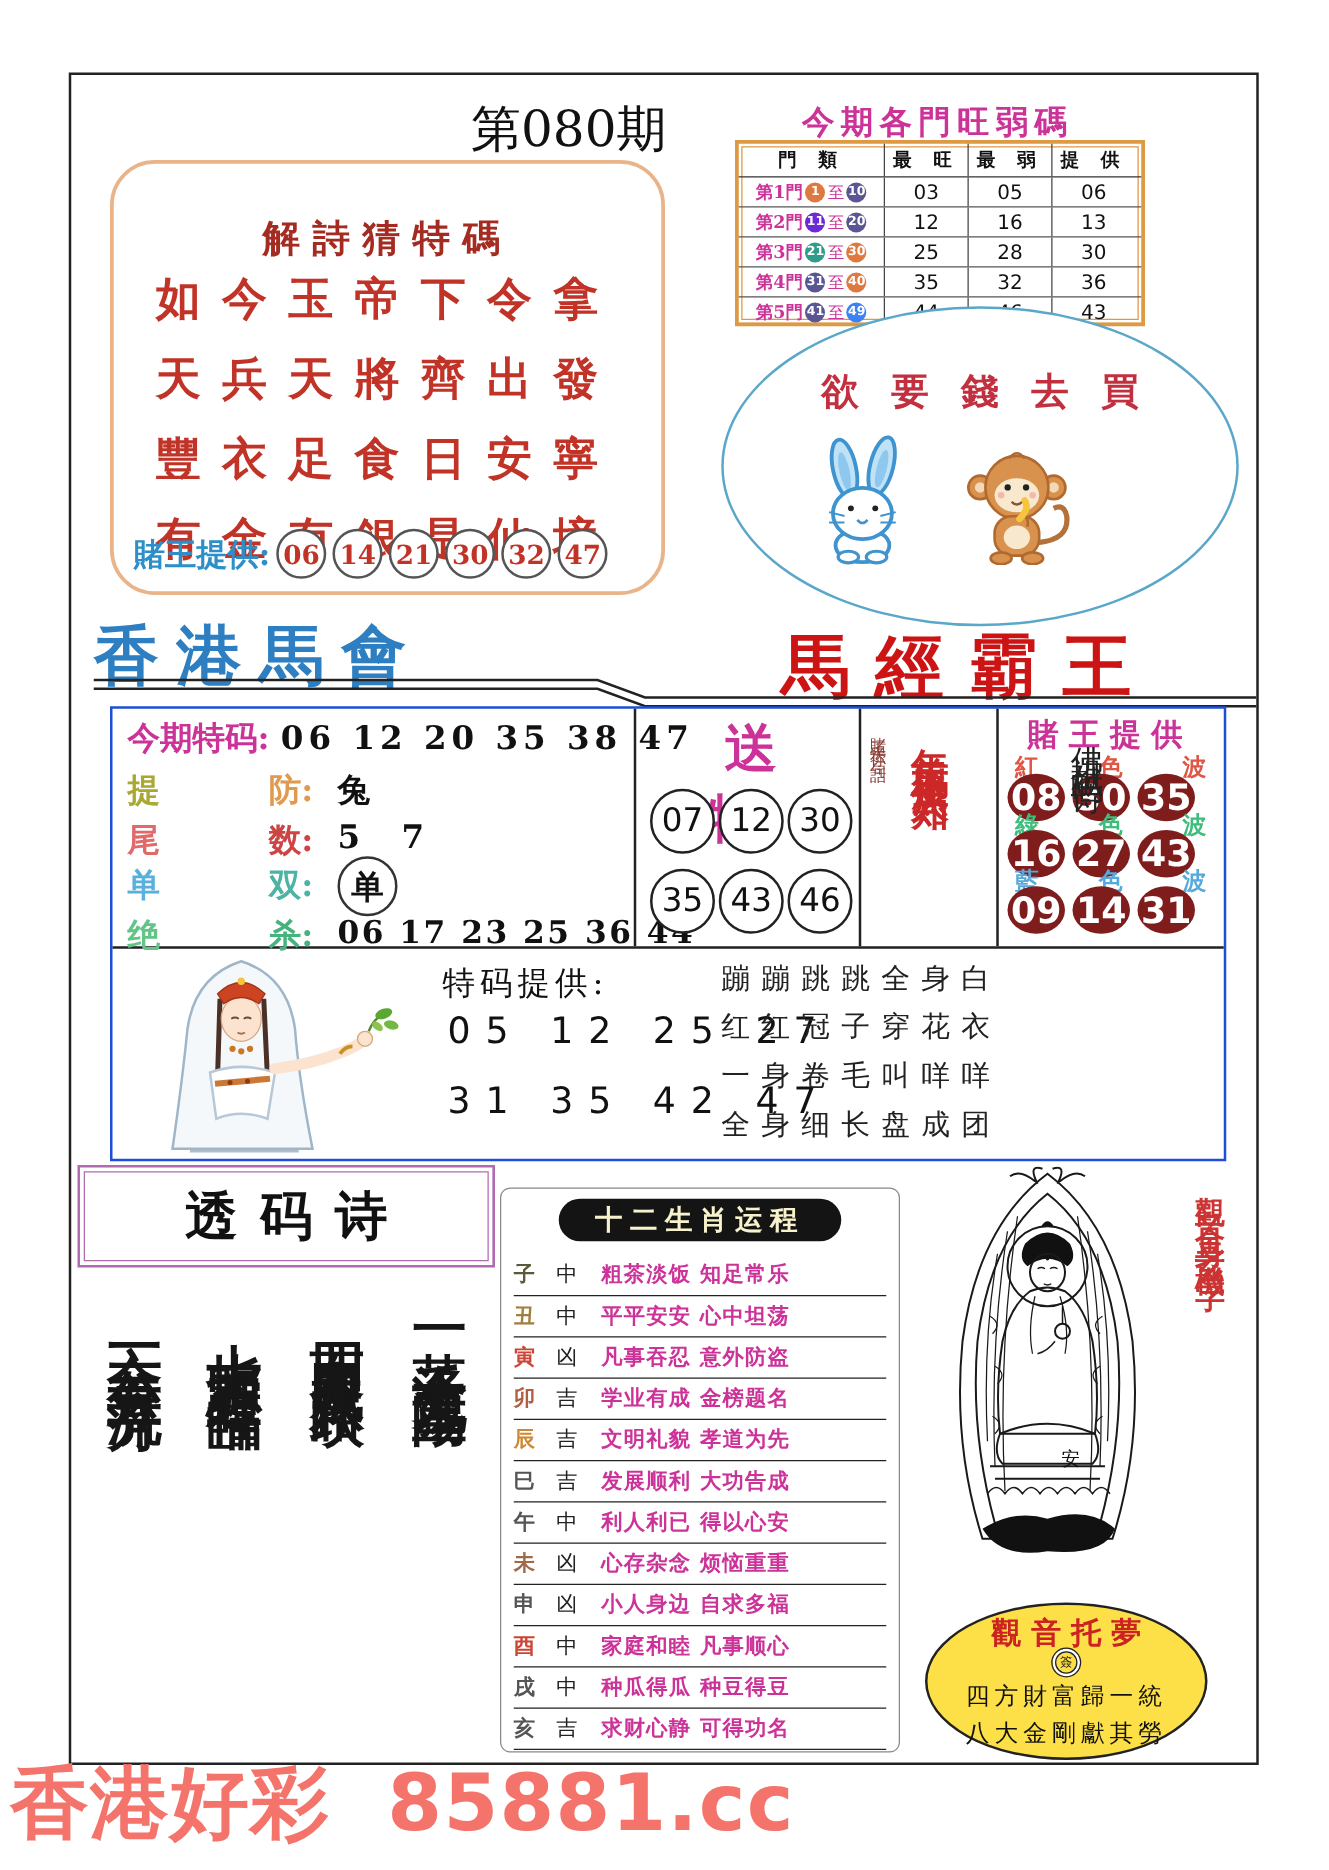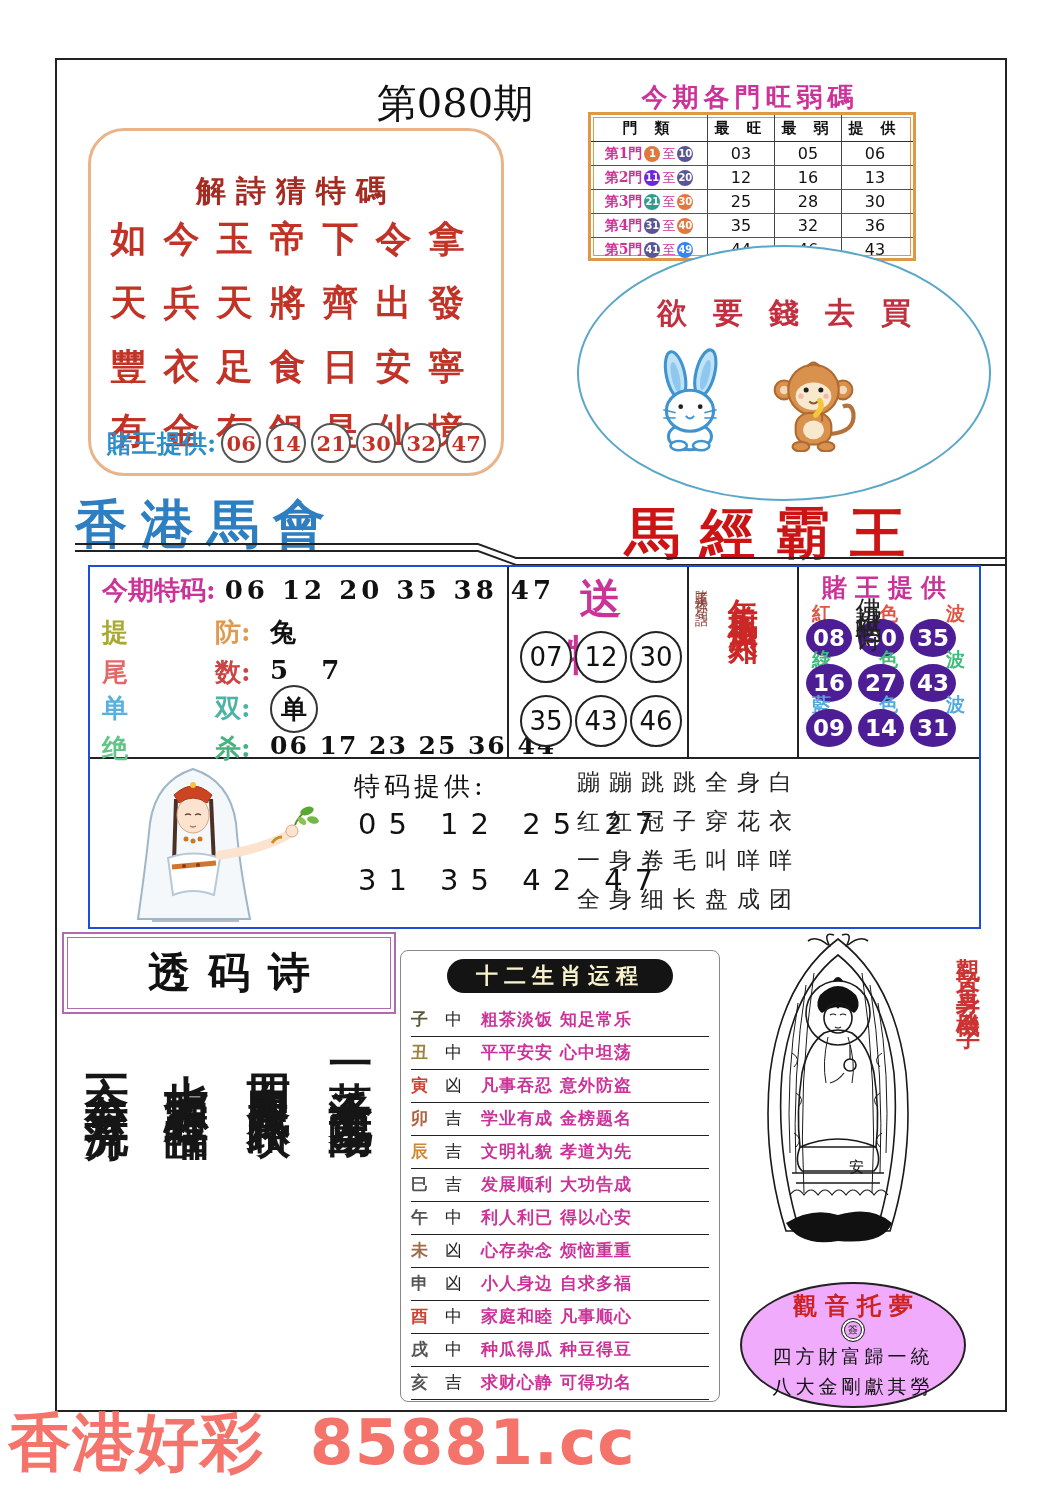--- a/index.html
+++ b/index.html
@@ -7,21 +7,21 @@
         font-family:"DejaVu Serif","Liberation Serif",serif;color:#111;}
   .abs{position:absolute;}
   .vtext{writing-mode:vertical-rl;text-orientation:upright;}
 
   
   #frame{left:55px;top:58px;width:948px;height:1350px;border:2px solid #222;}
 
   #issue{left:310px;top:76px;width:290px;text-align:center;font-size:40px;color:#111;}
 
   
-  #poembox{left:88px;top:128px;width:410px;height:342px;border:3px solid #e9b48a;border-radius:36px;}
+  #poembox{left:88px;top:128px;width:410px;height:342px;border:3px solid #e9b48a;border-radius:36px;padding-left:28px;}
   #poem-title{left:0;top:40px;width:100%;text-align:center;font-size:30px;font-weight:bold;color:#a32b22;letter-spacing:10px;}
   .poem-line{left:0;width:100%;text-align:center;font-size:36px;font-weight:bold;color:#c23327;letter-spacing:17px;white-space:nowrap;}
   #poem-foot{left:16px;top:292px;width:380px;display:flex;align-items:center;gap:5px;}
   #poem-foot .lab{font-size:25px;font-weight:bold;color:#2d8fc9;white-space:nowrap;}
   .ring-num{width:36px;height:36px;border:2px solid #555;border-radius:50%;display:flex;align-items:center;justify-content:center;
             font-size:21px;font-weight:bold;color:#c23327;background:#fff;flex:0 0 auto;}
 
   
   #st-title{left:600px;top:80px;width:300px;text-align:center;font-size:26px;font-weight:bold;color:#cc3399;letter-spacing:5px;}
   #sttable{left:588px;top:112px;width:322px;height:143px;border:3px solid #dd9944;box-shadow:inset 0 0 0 2px #fff,inset 0 0 0 3px #dd9944;background:#fff;}
@@ -54,22 +54,22 @@
   .c1val{color:#111;}
   .circled{display:inline-flex;width:44px;height:44px;border:2px solid #333;border-radius:50%;align-items:center;justify-content:center;}
   #songte-title{position:absolute;left:428px;top:4px;width:165px;text-align:center;font-size:42px;font-weight:bold;color:#cc3399;letter-spacing:28px;text-indent:28px;}
   .st-circle{width:48px;height:48px;border:2px solid #222;border-radius:50%;display:flex;align-items:center;justify-content:center;
              font-size:26px;font-family:"DejaVu Sans","Liberation Sans",sans-serif;background:#fff;}
   #phrase-small{position:absolute;left:602px;top:12px;height:150px;font-size:13px;color:#8a4038;letter-spacing:4px;}
   #phrase-big{position:absolute;left:632px;top:8px;height:178px;font-size:30px;font-weight:bold;color:#cc2828;letter-spacing:6px;}
   #waves-title{position:absolute;left:712px;top:4px;width:172px;text-align:center;font-size:25px;font-weight:bold;color:#cc3399;letter-spacing:8px;}
   .wave-lab{position:absolute;left:722px;font-size:19px;font-weight:bold;letter-spacing:48px;white-space:nowrap;}
   .wave-balls{position:absolute;left:716px;display:flex;gap:6px;}
-  .bball{width:46px;height:38px;background:#4c1d95;border-radius:50%;color:#fff;display:flex;align-items:center;justify-content:center;
-         font-size:23px;font-weight:bold;font-family:"DejaVu Sans","Liberation Sans",sans-serif;}
+  .bball{width:46px;height:38px;background:#7f1d1d;border-radius:50%;color:#fff;display:flex;align-items:center;justify-content:center;
+         font-size:29px;font-weight:bold;font-family:"DejaVu Sans","Liberation Sans",sans-serif;}
   #provide-label{position:absolute;left:264px;top:202px;font-size:26px;color:#111;letter-spacing:4px;}
   .provide-line{position:absolute;left:268px;font-size:29px;letter-spacing:12px;font-family:"DejaVu Sans","Liberation Sans",sans-serif;}
   .riddle{position:absolute;left:487px;font-size:23px;color:#222;letter-spacing:9px;white-space:nowrap;}
   #fozu{position:absolute;left:762px;top:10px;height:170px;font-size:26px;color:#222;letter-spacing:7px;}
 
   
   #touma-box{left:62px;top:932px;width:330px;height:78px;border:2px solid #b06ab0;box-shadow:inset 0 0 0 3px #fff,inset 0 0 0 4px #b06ab0;
              display:flex;align-items:center;justify-content:center;}
   #touma-title{font-size:42px;font-weight:bold;color:#111;letter-spacing:18px;text-indent:18px;}
   .touma-col{position:absolute;top:1040px;height:360px;font-size:44px;font-weight:bold;color:#161616;letter-spacing:7px;}
@@ -77,21 +77,21 @@
   
   #zodiac{left:400px;top:950px;width:318px;height:450px;border:1px solid #888;border-radius:8px;}
   #zodiac-title{position:absolute;left:46px;top:8px;width:226px;height:34px;background:#141414;border-radius:17px;
                 color:#f7f2cc;font-size:22px;font-weight:bold;letter-spacing:6px;display:flex;align-items:center;justify-content:center;}
   .zrow{position:absolute;left:10px;width:298px;height:33px;display:flex;align-items:center;border-bottom:1px solid #222;}
   .zrow .z{width:34px;font-size:17px;font-weight:bold;}
   .zrow .lk{width:36px;font-size:17px;color:#222;}
   .zrow .tx{flex:1;font-size:17px;font-weight:bold;color:#cc3399;letter-spacing:1px;white-space:nowrap;}
 
   
-  #dream{left:740px;top:1282px;width:222px;height:122px;border:2px solid #222;border-radius:50%;background:#f0abfc;}
+  #dream{left:740px;top:1282px;width:222px;height:122px;border:2px solid #222;border-radius:50%;background:#fde047;}
   #dream-title{position:absolute;left:0;top:6px;width:100%;text-align:center;font-size:24px;font-weight:bold;color:#cc2222;letter-spacing:8px;text-indent:8px;}
   #dream-seal{position:absolute;left:99px;top:34px;width:22px;height:22px;border:1px solid #222;border-radius:50%;box-shadow:inset 0 0 0 2px #fff,inset 0 0 0 3px #222;
               display:flex;align-items:center;justify-content:center;font-size:10px;color:#222;}
   .dream-line{position:absolute;left:0;width:100%;text-align:center;font-size:19px;color:#111;letter-spacing:4px;}
 
   #right-vert{left:952px;top:938px;font-size:24px;font-weight:bold;color:#cc3333;letter-spacing:11px;}
   #an-char{left:849px;top:1158px;font-size:15px;color:#111;}
 
   #footer{left:8px;top:1400px;font-size:63px;font-weight:bold;color:#f4736b;
           font-family:"DejaVu Sans","Liberation Sans",sans-serif;white-space:pre;letter-spacing:1px;z-index:5;}

